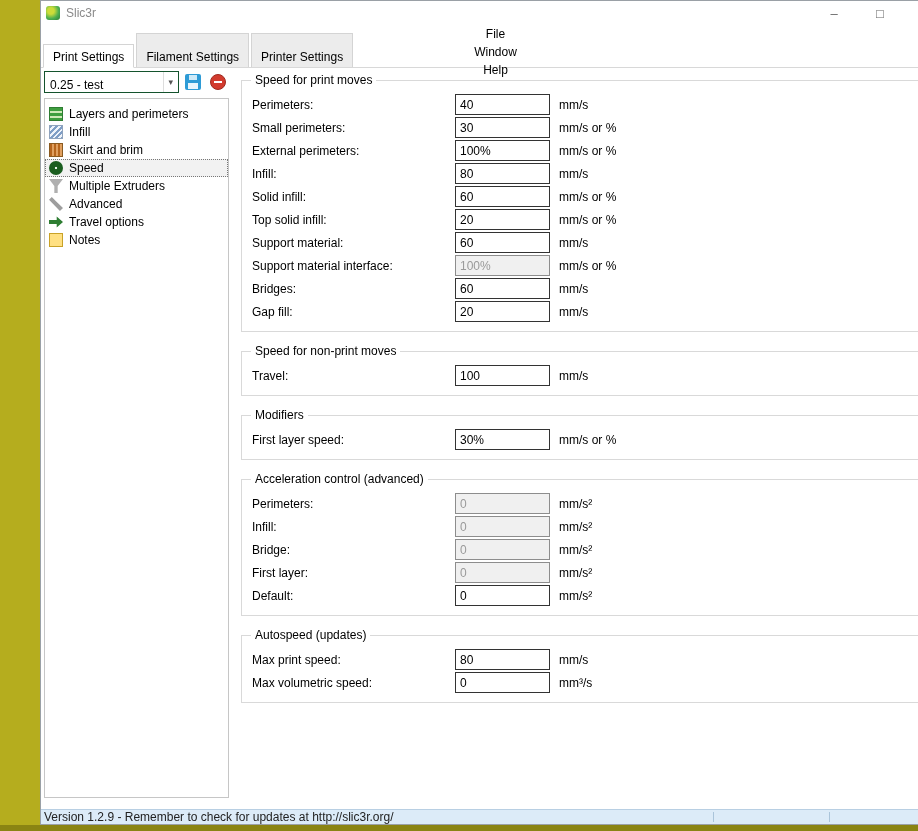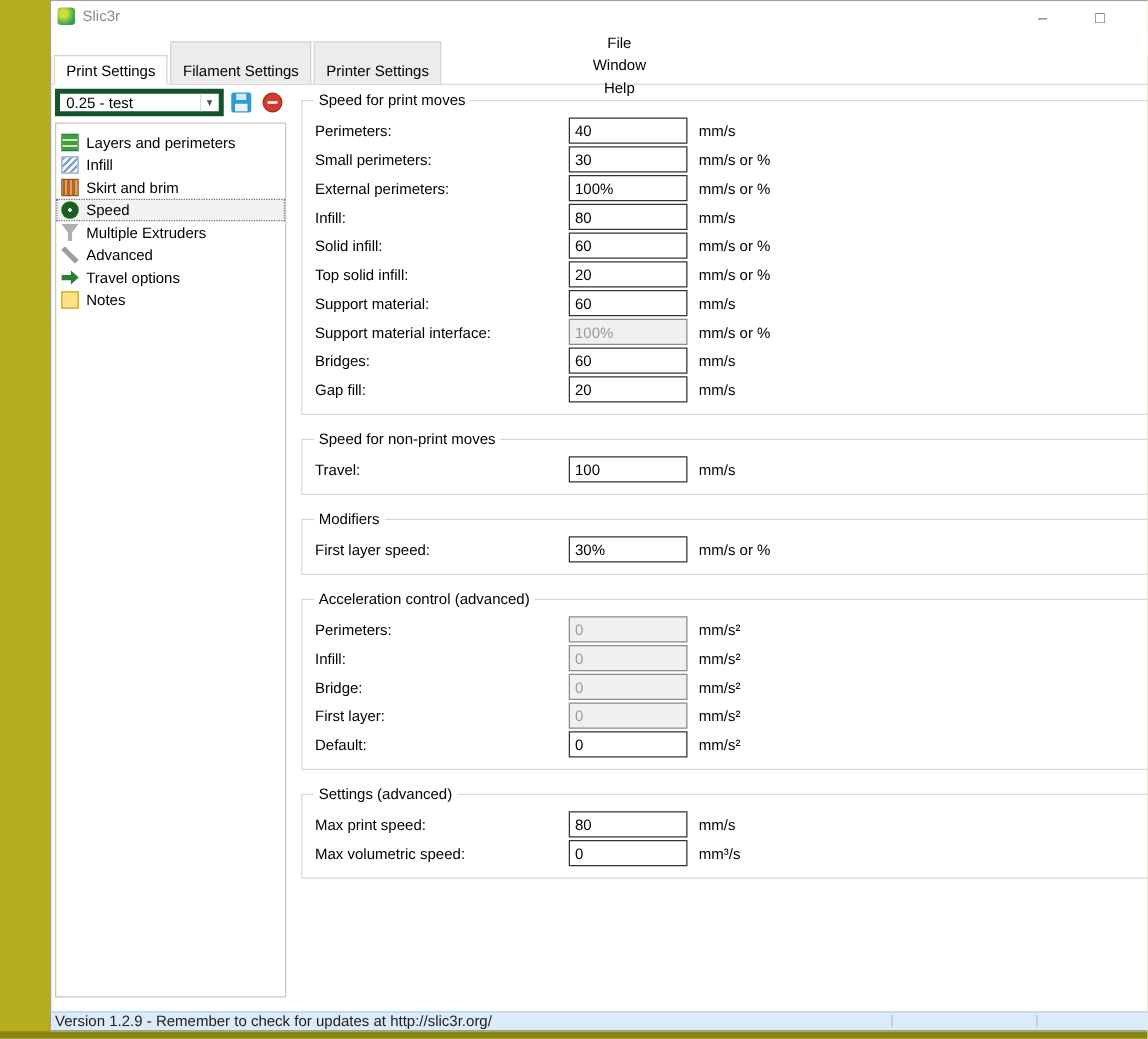--- a/index.html
+++ b/index.html
@@ -30,21 +30,21 @@
   .menu-item { padding:2px 9px; }
 
   
   .tabbar { height:23px; display:flex; align-items:flex-end; padding-left:2px; border-bottom:1px solid #d8d8d8; }
   .tab { padding:16px 9px 3px; background:#ececec; border:1px solid #d4d4d4; border-bottom:none; margin-right:2px; white-space:nowrap; }
   .tab.active { background:#fff; border-bottom:1px solid #fff; margin-bottom:-1px; padding-top:5px; }
 
   
   .sidebar { position:absolute; left:3px; top:70px; width:185px; }
   .preset-row { display:flex; align-items:center; gap:3px; margin-bottom:5px; }
-  .combo { flex:1; height:22px; border:4px solid #14532d; background:#fff; display:flex; align-items:flex-end; padding:0 5px; }
+  .combo { flex:1; height:22px; border:1px solid #14532d; background:#fff; display:flex; align-items:flex-end; padding:0 5px; }
   .combo-text { flex:1; overflow:hidden; white-space:nowrap; }
   .combo-arrow { color:#555; font-size:9px; padding-left:4px; border-left:1px solid #ddd; height:100%; display:flex; align-items:center; }
   .icon-btn { width:22px; height:22px; border:none; background:transparent; display:flex; align-items:center; justify-content:center; padding:0; }
   .floppy { width:16px; height:16px; background:#2e9bd6; border-radius:2px; position:relative; }
   .floppy::before { content:""; position:absolute; left:4px; top:1px; width:8px; height:5px; background:#cfeaf8; }
   .floppy::after { content:""; position:absolute; left:3px; bottom:1px; width:10px; height:6px; background:#e8f5fd; }
   .minus-circle { width:16px; height:16px; background:#d23b2e; border:1px solid #a02a20; border-radius:50%; position:relative; }
   .minus-circle::after { content:""; position:absolute; left:3px; right:3px; top:6px; height:2px; background:#fff; }
 
   .tree { border:1px solid #c6c6c6; height:700px; background:#fff; padding-top:6px; }
@@ -258,21 +258,21 @@
         <span class="row-unit">mm/s²</span>
       </div>
       <div class="row">
         <span class="row-label">Default:</span>
         <input class="row-input" value="0" style="">
         <span class="row-unit">mm/s²</span>
       </div>
     </div>
 
     <div class="group">
-      <span class="group-title">Settings (advanced)</span>
+      <span class="group-title">Autospeed (updates)</span>
       <div class="row">
         <span class="row-label">Max print speed:</span>
         <input class="row-input" value="80" style="">
         <span class="row-unit">mm/s</span>
       </div>
       <div class="row">
         <span class="row-label">Max volumetric speed:</span>
         <input class="row-input" value="0" style="">
         <span class="row-unit">mm³/s</span>
       </div>

